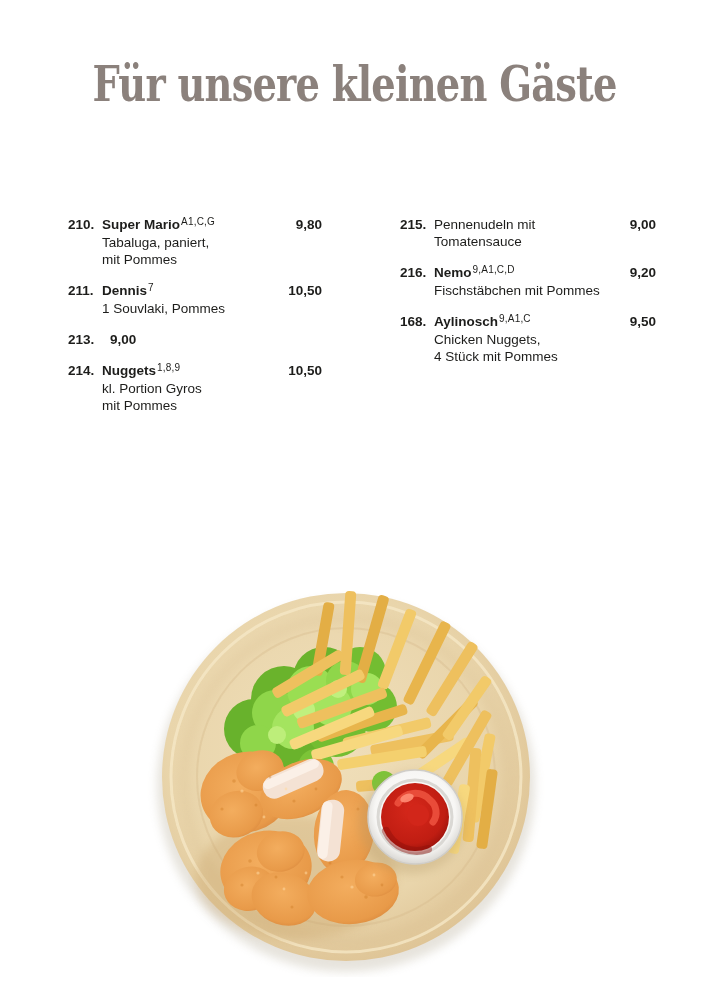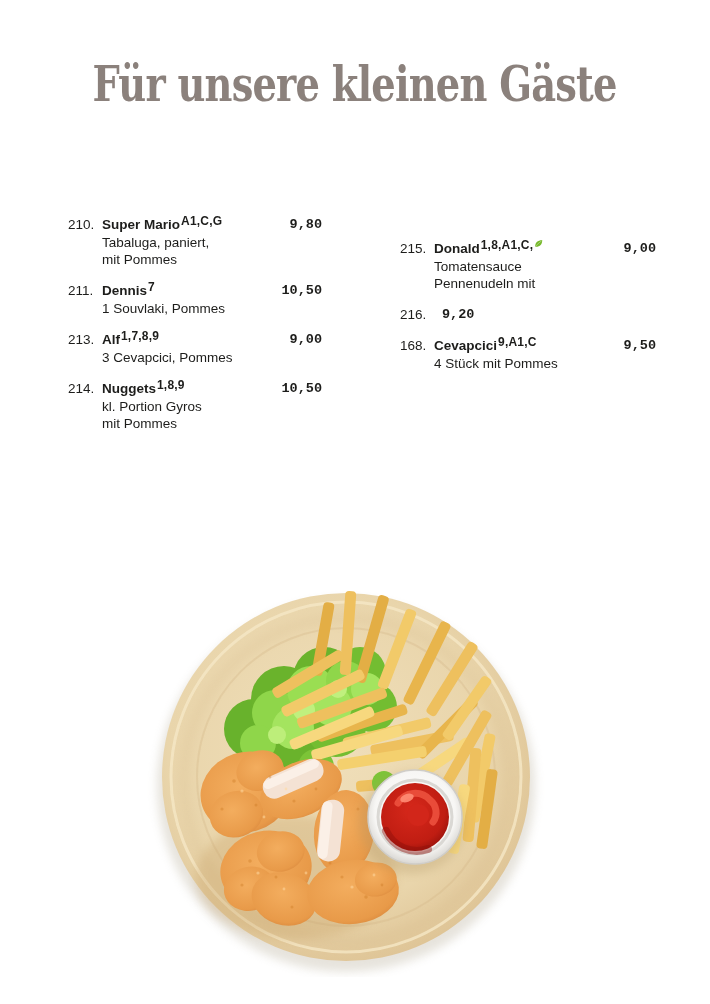--- a/index.html
+++ b/index.html
@@ -11,29 +11,29 @@
 
   .title{
     position:absolute;top:58px;left:0;width:710px;text-align:center;
     font-family:"DejaVu Serif",serif;font-weight:bold;font-size:48px;line-height:1.1;
     color:#8b817c;white-space:nowrap;
   }
   .title-inner{display:inline-block;transform:scaleX(0.80);transform-origin:center;letter-spacing:-1px;}
 
   .menu-col{position:absolute;top:216px;font-size:13.5px;line-height:17px;}
   .col-left{left:68px;width:254px;}
-  .col-right{left:400px;width:256px;margin-top:24px;}
+  .col-right{left:400px;width:256px;}
 
   .item{display:flex;align-items:flex-start;margin-bottom:14px;}
-  .num{width:34px;flex:none;font-weight:normal;}
+  .num{width:34px;flex:none;font-weight:bold;}
   .body{flex:1;min-width:0;}
   .name{font-weight:bold;}
-  .sup{font-size:12px;font-weight:bold;position:relative;top:-4px;margin-left:1px;letter-spacing:.2px;}
+  .sup{font-size:10px;font-weight:normal;position:relative;top:-4px;margin-left:1px;letter-spacing:.2px;}
   .leaf{display:inline-block;width:9px;height:9px;position:relative;top:-5px;margin-left:1px;}
-  .price{font-weight:bold;white-space:nowrap;margin-left:8px;font-family:Liberation Mono, monospace;}
+  .price{font-weight:bold;white-space:nowrap;margin-left:8px;}
   .desc{font-weight:normal;}
 
   .photo{position:absolute;left:146px;top:577px;width:400px;height:400px;}
 </style>
 </head>
 <body>
 
 <div class="page">
 
   <div class="title">
@@ -56,63 +56,60 @@
       <div class="num">211.</div>
       <div class="body">
         <div><span class="name">Dennis</span><span class="sup">7</span></div>
         <div class="desc">1 Souvlaki, Pommes</div>
       </div>
       <div class="price">10,50</div>
     </div>
 
     <div class="item">
       <div class="num">213.</div>
-      <div class="body">
-        <div><span class="name">Alf</span><span class="sup">1,7,8,9</span></div>
-        <div class="desc">3 Cevapcici, Pommes</div>
-      </div>
       <div class="price">9,00</div>
     </div>
 
     <div class="item">
       <div class="num">214.</div>
       <div class="body">
         <div><span class="name">Nuggets</span><span class="sup">1,8,9</span></div>
         <div class="desc">kl. Portion Gyros</div>
         <div class="desc">mit Pommes</div>
       </div>
       <div class="price">10,50</div>
     </div>
 
   </div>
 
   <div class="menu-col col-right">
 
     <div class="item">
       <div class="num">215.</div>
       <div class="body">
-        <div><span class="name">Donald</span><span class="sup">1,8,A1,C,</span><span class="leaf"><svg width="9" height="9" viewBox="0 0 9 9">
-                <path d="M1.2 7.8 C0.8 4.2 3.6 1.2 8.2 1.0 C8.4 5.4 5.6 8.2 1.2 7.8 Z" fill="#76b82a"></path>
-                <path d="M1.4 7.6 C3.2 5.2 5.4 3.4 7.6 1.8" stroke="#ffffff" stroke-width="0.5" fill="none" opacity="0.7"></path>
-              </svg></span></div>
+        <div class="desc">Pennenudeln mit</div>
         <div class="desc">Tomatensauce</div>
-        <div class="desc">Pennenudeln mit</div>
       </div>
       <div class="price">9,00</div>
     </div>
 
     <div class="item">
       <div class="num">216.</div>
+      <div class="body">
+        <div><span class="name">Nemo</span><span class="sup">9,A1,C,D</span></div>
+        <div class="desc">Fischstäbchen mit Pommes</div>
+      </div>
       <div class="price">9,20</div>
     </div>
 
     <div class="item">
       <div class="num">168.</div>
       <div class="body">
-        <div><span class="name">Cevapcici</span><span class="sup">9,A1,C</span></div>
+        <div><span class="name">Aylinosch</span><span class="sup">9,A1,C</span></div>
+        <div class="desc">Chicken Nuggets,</div>
         <div class="desc">4 Stück mit Pommes</div>
       </div>
       <div class="price">9,50</div>
     </div>
 
   </div>
 
   <svg class="photo" viewBox="0 0 400 400" aria-hidden="true">
     <defs>
       <radialGradient id="plateG" cx="45%" cy="42%" r="62%">

